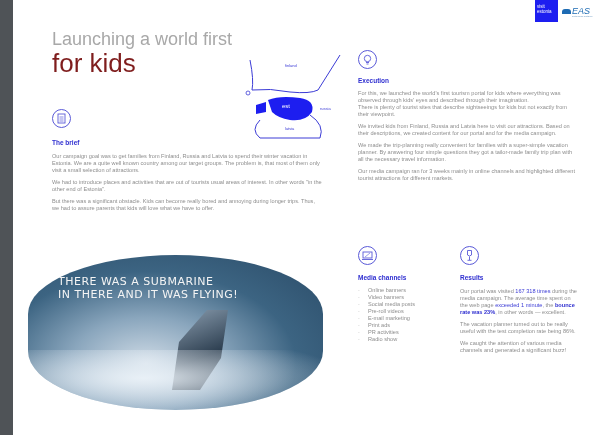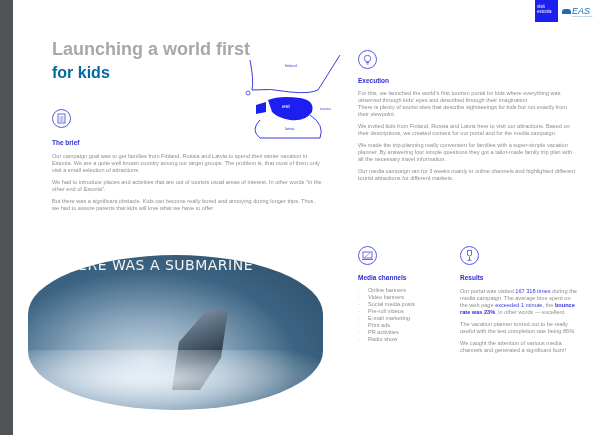--- a/index.html
+++ b/index.html
@@ -2,29 +2,29 @@
 <html><head>
 <meta charset="utf-8">
 <style>
   html,body{margin:0;padding:0;}
   body{width:615px;height:435px;position:relative;overflow:hidden;background:#fff;font-family:"Liberation Sans",sans-serif;color:#8a8a8a;}
   .sidebar{position:absolute;left:0;top:0;width:13px;height:435px;background:#4f5357;}
   .logo-visit{position:absolute;left:535px;top:0;width:23px;height:22px;background:#1d1ef0;color:#fff;font-size:4.5px;line-height:5px;padding:4px 0 0 2px;box-sizing:border-box;}
   .logo-eas{position:absolute;left:562px;top:6px;font-size:9px;color:#1d6bb3;font-style:italic;}
   .logo-eas .mark{display:inline-block;width:9px;height:5px;background:#1d6bb3;border-radius:3px 3px 0 0;margin-right:1px;vertical-align:middle;}
   .logo-eas small{display:block;font-size:2.5px;color:#7aa3c7;margin-left:10px;margin-top:-1px;}
-  .title{position:absolute;left:52px;top:30px;font-size:18px;line-height:18px;color:#a8a8a8;font-weight:700;margin-top:10px;}
-  .title .l3{color:#0369a1;font-size:16px;line-height:26px;display:block;margin-top:2px;}
+  .title{position:absolute;left:52px;top:30px;font-size:18px;line-height:18px;color:#a8a8a8;font-weight:400;}
+  .title .l3{color:#7f1d1d;font-size:26px;line-height:26px;display:block;margin-top:2px;}
   .icon-circle{position:absolute;width:19px;height:19px;border:1.2px solid #5a5ad8;border-radius:50%;box-sizing:border-box;}
   .section-head{position:absolute;font-size:6.5px;font-weight:bold;color:#2f2fd0;}
   .para{position:absolute;font-size:5.6px;line-height:7px;color:#8e8e8e;}
   .para p{margin:0 0 5px 0;}
   .map{position:absolute;left:240px;top:50px;width:105px;height:90px;}
   .illus{position:absolute;left:28px;top:255px;width:295px;height:155px;border-radius:50% / 38%;background:radial-gradient(ellipse at 40% 70%, #cfdbe6 0%, #8aa6bd 30%, #3c6482 60%, #2a4a66 100%);overflow:hidden;}
-  .illus .txt{position:absolute;left:30px;top:4px;color:#f4f4f4;font-size:14px;line-height:13px;letter-spacing:0.5px;font-family:"DejaVu Sans",sans-serif;}
+  .illus .txt{position:absolute;left:30px;top:20px;color:#f4f4f4;font-size:11px;line-height:13px;letter-spacing:0.5px;font-family:"DejaVu Sans",sans-serif;}
   .illus .boat{position:absolute;left:130px;top:55px;width:70px;height:80px;background:linear-gradient(160deg,#9ab 0%,#234 60%,#123 100%);clip-path:polygon(70% 0,100% 0,90% 60%,60% 100%,20% 100%,30% 40%);opacity:.9;}
   .illus .fog{position:absolute;left:-20px;top:95px;width:340px;height:70px;background:radial-gradient(ellipse at 40% 40%,rgba(235,242,248,.95),rgba(235,242,248,0) 70%);}
   .list{position:absolute;left:358px;top:287px;font-size:5.6px;line-height:7px;color:#8e8e8e;margin:0;padding:0;list-style:none;}
   .list li:before{content:"·";display:inline-block;width:10px;}
   .hl{color:#3c3cd6;}
   .hlb{color:#2f2fd0;font-weight:bold;}
 </style>
 </head>
 <body>
 
@@ -63,20 +63,21 @@
   <p>Our campaign goal was to get families from Finland, Russia and Latvia to spend their winter vacation in Estonia. We are a quite well known country among our target groups. The problem is, that most of them only visit a small selection of attractions.</p>
   <p>We had to introduce places and activities that are out of tourists usual areas of interest. In other words "in the other end of Estonia".</p>
   <p>But there was a significant obstacle. Kids can become really bored and annoying during longer trips. Thus, we had to assure parents that kids will love what we have to offer.</p>
 </div>
 
 <div class="illus">
   <div class="boat"></div>
   <div class="fog"></div>
   <div class="txt">
     <span>THERE WAS A SUBMARINE</span><br>
+    <span>IN THERE AND IT WAS FLYING!</span>
   </div>
 </div>
 
 <div class="icon-circle" style="left:358px;top:50px;">
   <svg width="17" height="17" viewBox="0 0 17 17">
       <circle cx="8.5" cy="7.5" r="3.2" fill="none" stroke="#5a5ad8" stroke-width="0.9"></circle>
       <line x1="7" y1="11.5" x2="10" y2="11.5" stroke="#5a5ad8" stroke-width="0.9"></line>
       <line x1="7.5" y1="13" x2="9.5" y2="13" stroke="#5a5ad8" stroke-width="0.9"></line>
     </svg>
 </div>

